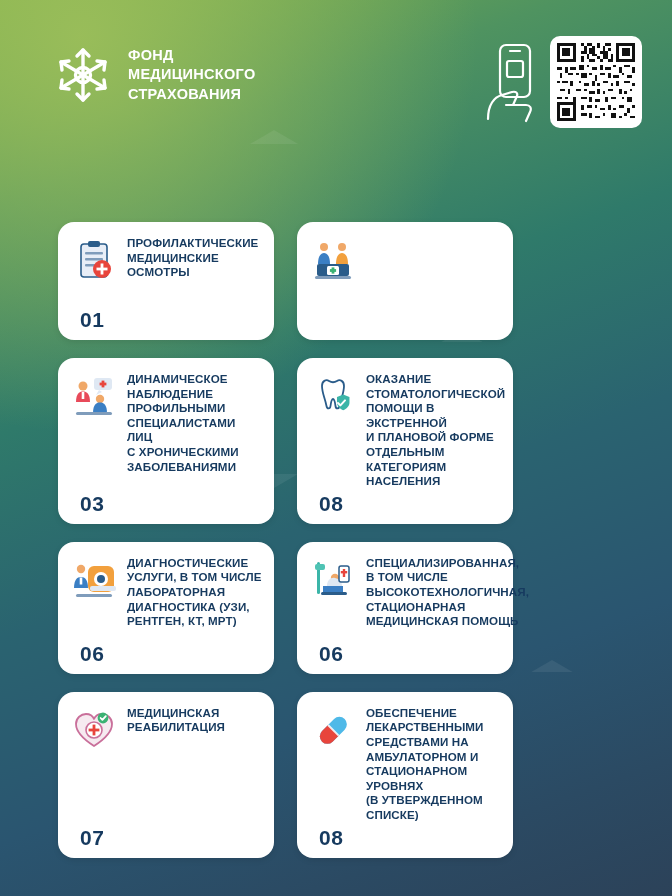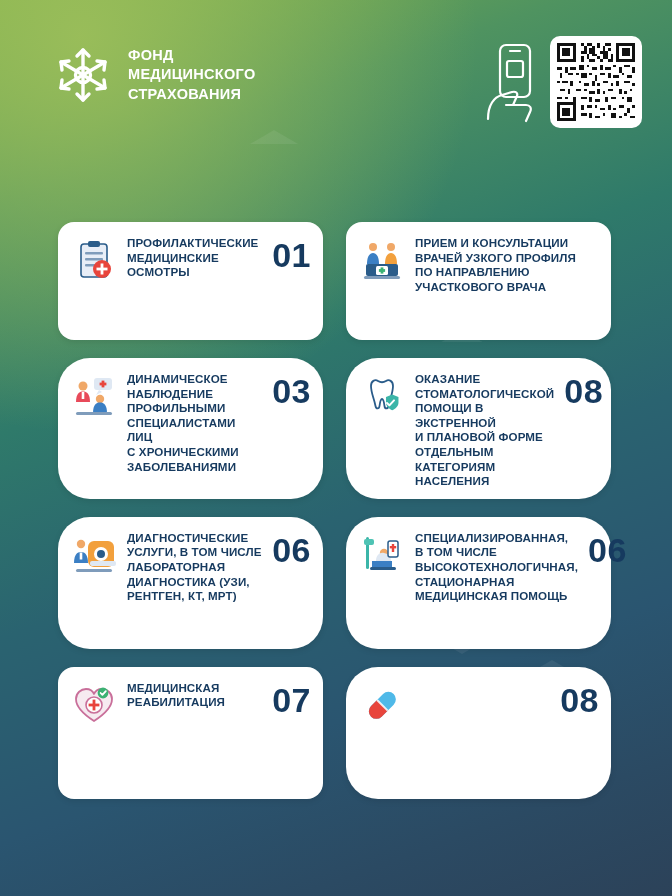--- a/index.html
+++ b/index.html
@@ -94,28 +94,28 @@
   
   .grid {
     position: absolute;
     left: 58px; top: 222px;
     width: 560px;
     display: flex;
     flex-wrap: wrap;
     gap: 18px 23px;
   }
   .card {
-    width: 265px;
+    width: 216px;
     min-height: 118px;
     background: #ffffff;
     border-radius: 16px;
     box-sizing: border-box;
     padding: 12px 12px 10px 12px;
     display: flex;
-    flex-direction: row;
+    flex-direction: column;
     justify-content: space-between;
     box-shadow: 0 2px 6px rgba(0,0,0,0.10);
   }
   .card-top {
     display: flex;
     align-items: flex-start;
     gap: 9px;
   }
   .card-icon {
     width: 48px;
@@ -130,27 +130,27 @@
     font-size: 11.6px;
     line-height: 1.26;
     letter-spacing: 0.1px;
     text-transform: uppercase;
     padding-top: 2px;
     white-space: pre-line;
   }
   .card-num {
     color: #163a5f;
     font-weight: bold;
-    font-size: 34px;
+    font-size: 21px;
     letter-spacing: 0.5px;
     line-height: 1;
     margin-left: 10px;
     margin-top: 4px;
   }
-  .card.tall { min-height: 132px; border-radius: 32px; }
+  .card.tall { min-height: 132px; }
 </style>
 </head>
 <body>
 
 <div class="poster">
 
   <div class="watermark wm1"></div>
   <div class="watermark wm2"></div>
   <div class="watermark wm3"></div>
 
@@ -332,24 +332,20 @@
             <path d="M9 28 C9 20 12 17 15 17 C18 17 21 20 21 28 Z" fill="#3b7fc4"></path>
             <circle cx="33" cy="11" r="4" fill="#f0a868"></circle>
             <path d="M27 28 C27 20 30 17 33 17 C36 17 39 20 39 28 Z" fill="#f2a03d"></path>
             <rect x="8" y="28" width="32" height="12" rx="2" fill="#2a5c8a"></rect>
             <rect x="18" y="30" width="12" height="9" rx="1.5" fill="#ffffff"></rect>
             <rect x="22.6" y="31.4" width="2.8" height="6.2" fill="#3bb273"></rect>
             <rect x="20.9" y="33.1" width="6.2" height="2.8" fill="#3bb273"></rect>
             <rect x="6" y="40" width="36" height="3" rx="1.5" fill="#7f9cbb"></rect>
           </svg>
         </span>
-        <div class="card-title">ПРИЕМ И КОНСУЛЬТАЦИИ
-ВРАЧЕЙ УЗКОГО ПРОФИЛЯ
-ПО НАПРАВЛЕНИЮ
-УЧАСТКОВОГО ВРАЧА</div>
       </div>
     </div>
 
     <div class="card tall">
       <div class="card-top">
         <span class="card-icon">
           <svg width="48" height="48" viewBox="0 0 48 48">
             <rect x="24" y="6" width="18" height="12" rx="3" fill="#dfe8f3"></rect>
             <path d="M29 18 l-3 5 l6 -3 Z" fill="#dfe8f3"></path>
             <rect x="31.6" y="8.6" width="2.8" height="6.8" fill="#e8453c"></rect>
@@ -460,18 +456,24 @@
       <div class="card-top">
         <span class="card-icon">
           <svg width="48" height="48" viewBox="0 0 48 48">
             <g transform="rotate(-45 24 24)">
               <rect x="8" y="17" width="32" height="15" rx="7.5" fill="#4fb9e8"></rect>
               <path d="M8 24.5 a7.5 7.5 0 0 1 7.5 -7.5 H24 v15 H15.5 A7.5 7.5 0 0 1 8 24.5 Z" fill="#e8453c"></path>
               <rect x="23" y="17" width="2" height="15" fill="#ffffff" opacity="0.85"></rect>
             </g>
           </svg>
         </span>
+        <div class="card-title">ОБЕСПЕЧЕНИЕ
+ЛЕКАРСТВЕННЫМИ
+СРЕДСТВАМИ НА
+АМБУЛАТОРНОМ И
+СТАЦИОНАРНОМ УРОВНЯХ
+(В УТВЕРЖДЕННОМ СПИСКЕ)</div>
       </div>
       <div class="card-num">08</div>
     </div>
 
   </div>
 </div>
 
 </body></html>

